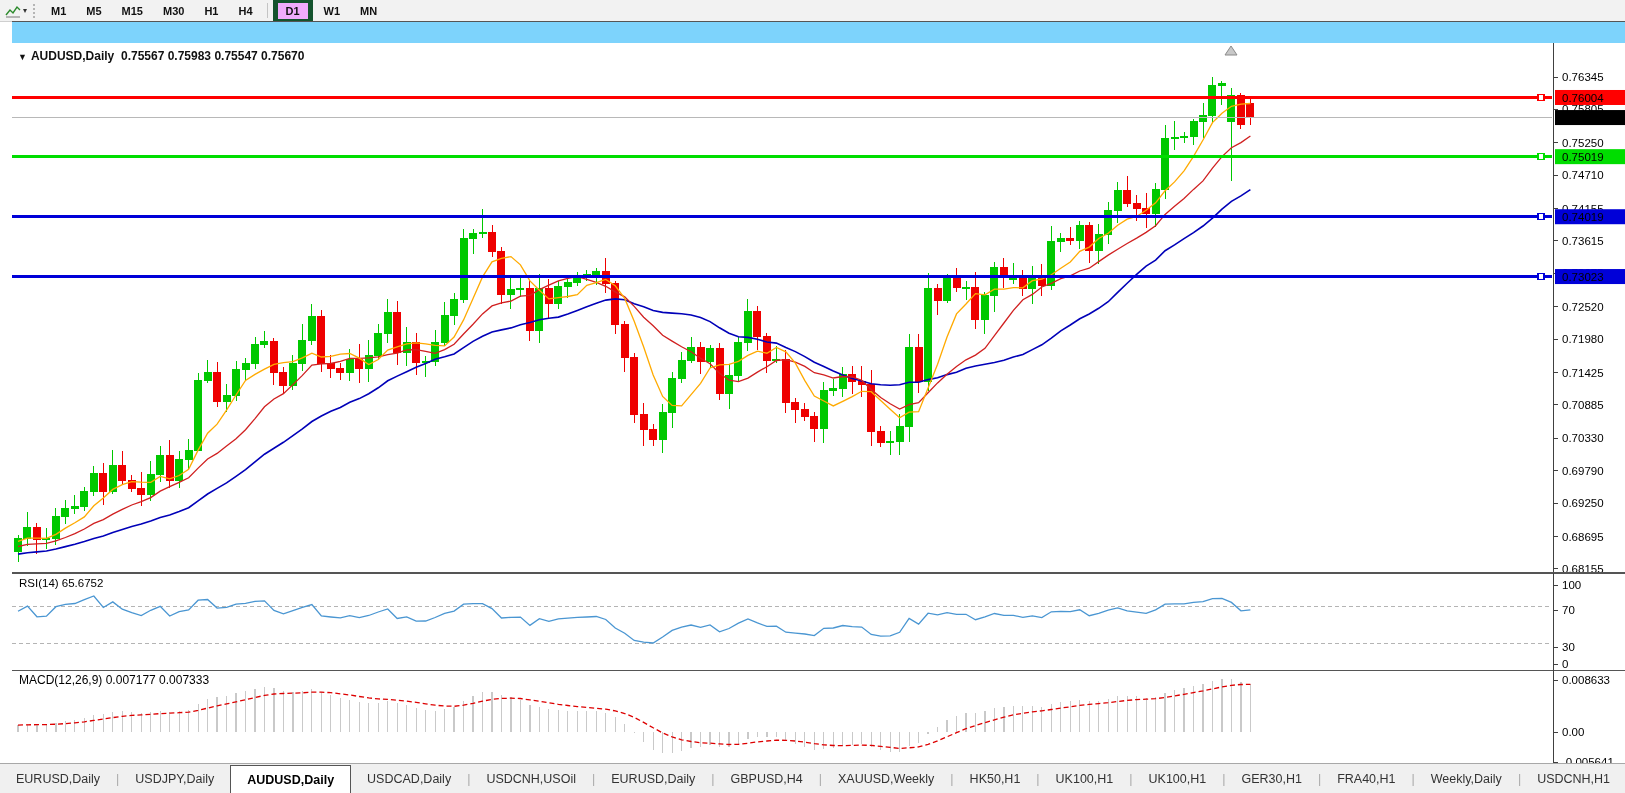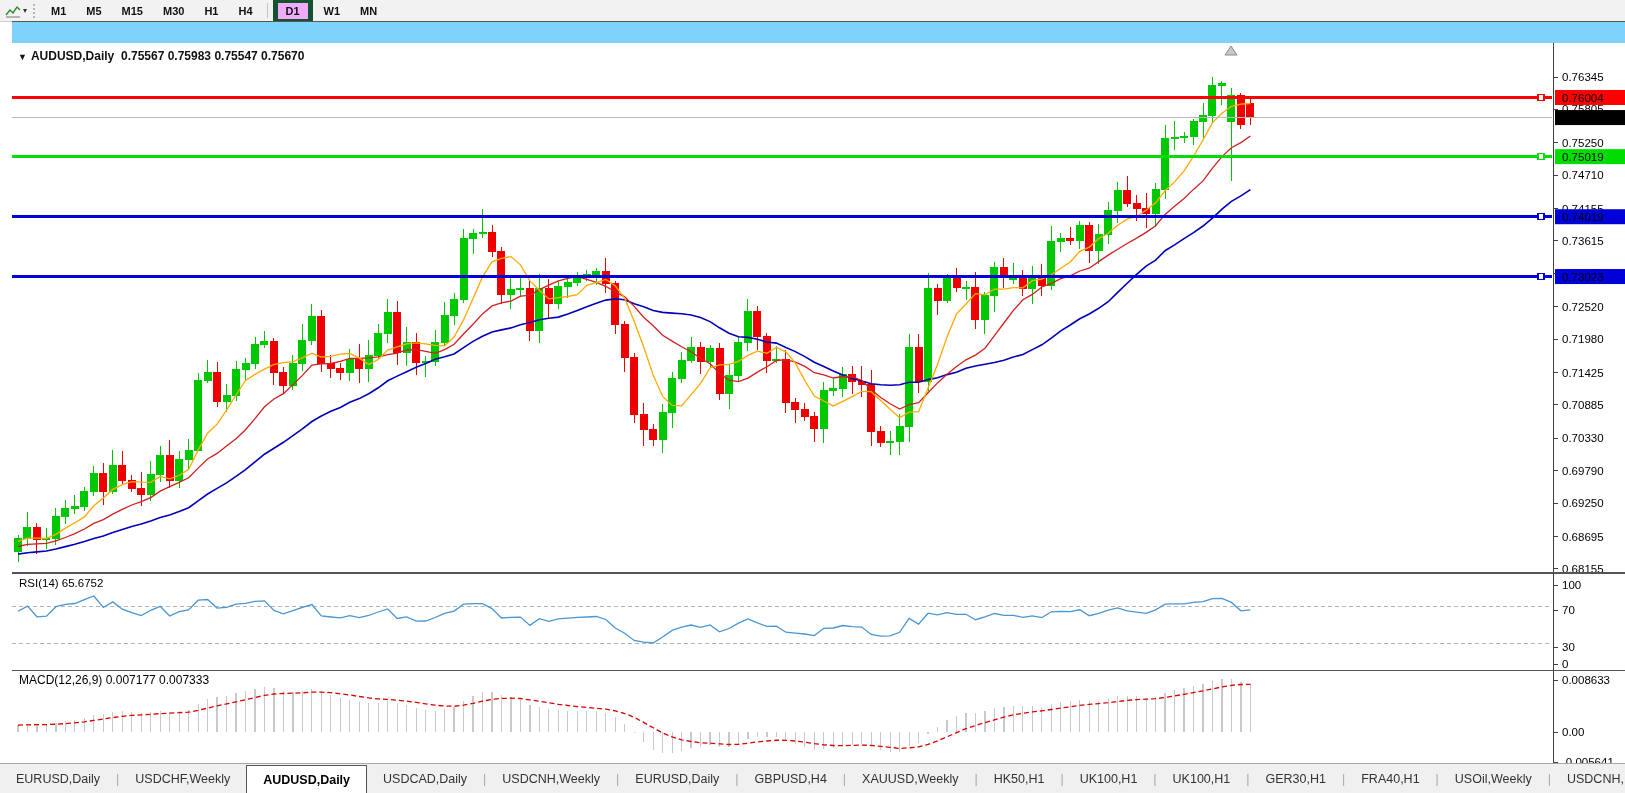--- a/index.html
+++ b/index.html
@@ -607,42 +607,42 @@
         <div class="dtick" style="left: 1143.6px;"></div>
         <div class="dlabel" style="left: 1135.6px;">9 Dec 2020</div>
         <div class="dtick" style="left: 1209.96px;"></div>
         <div class="dlabel" style="left: 1201.96px;">18 Dec 2020</div>
       </div>
   </div>
 
   <div id="tabbar">
       <div class="tab">EURUSD,Daily</div>
       <div class="tabsep">|</div>
-      <div class="tab">USDCHF,Weekly</div>
+      <div class="tab">USDJPY,Daily</div>
       <div class="tab active">AUDUSD,Daily</div>
       <div class="tab">USDCAD,Daily</div>
       <div class="tabsep">|</div>
-      <div class="tab">USDCNH,Weekly</div>
+      <div class="tab">USDCNH,USOil</div>
       <div class="tabsep">|</div>
       <div class="tab">EURUSD,Daily</div>
       <div class="tabsep">|</div>
       <div class="tab">GBPUSD,H4</div>
       <div class="tabsep">|</div>
       <div class="tab">XAUUSD,Weekly</div>
       <div class="tabsep">|</div>
       <div class="tab">HK50,H1</div>
       <div class="tabsep">|</div>
       <div class="tab">UK100,H1</div>
       <div class="tabsep">|</div>
       <div class="tab">UK100,H1</div>
       <div class="tabsep">|</div>
       <div class="tab">GER30,H1</div>
       <div class="tabsep">|</div>
       <div class="tab">FRA40,H1</div>
       <div class="tabsep">|</div>
-      <div class="tab">USOil,Weekly</div>
+      <div class="tab">Weekly,Daily</div>
       <div class="tabsep">|</div>
       <div class="tab">USDCNH,H1</div>
       <div class="tabsep">|</div>
       <div class="tab">DJ30,Daily</div>
     </div>
 
 </div>
 
 </body></html>

